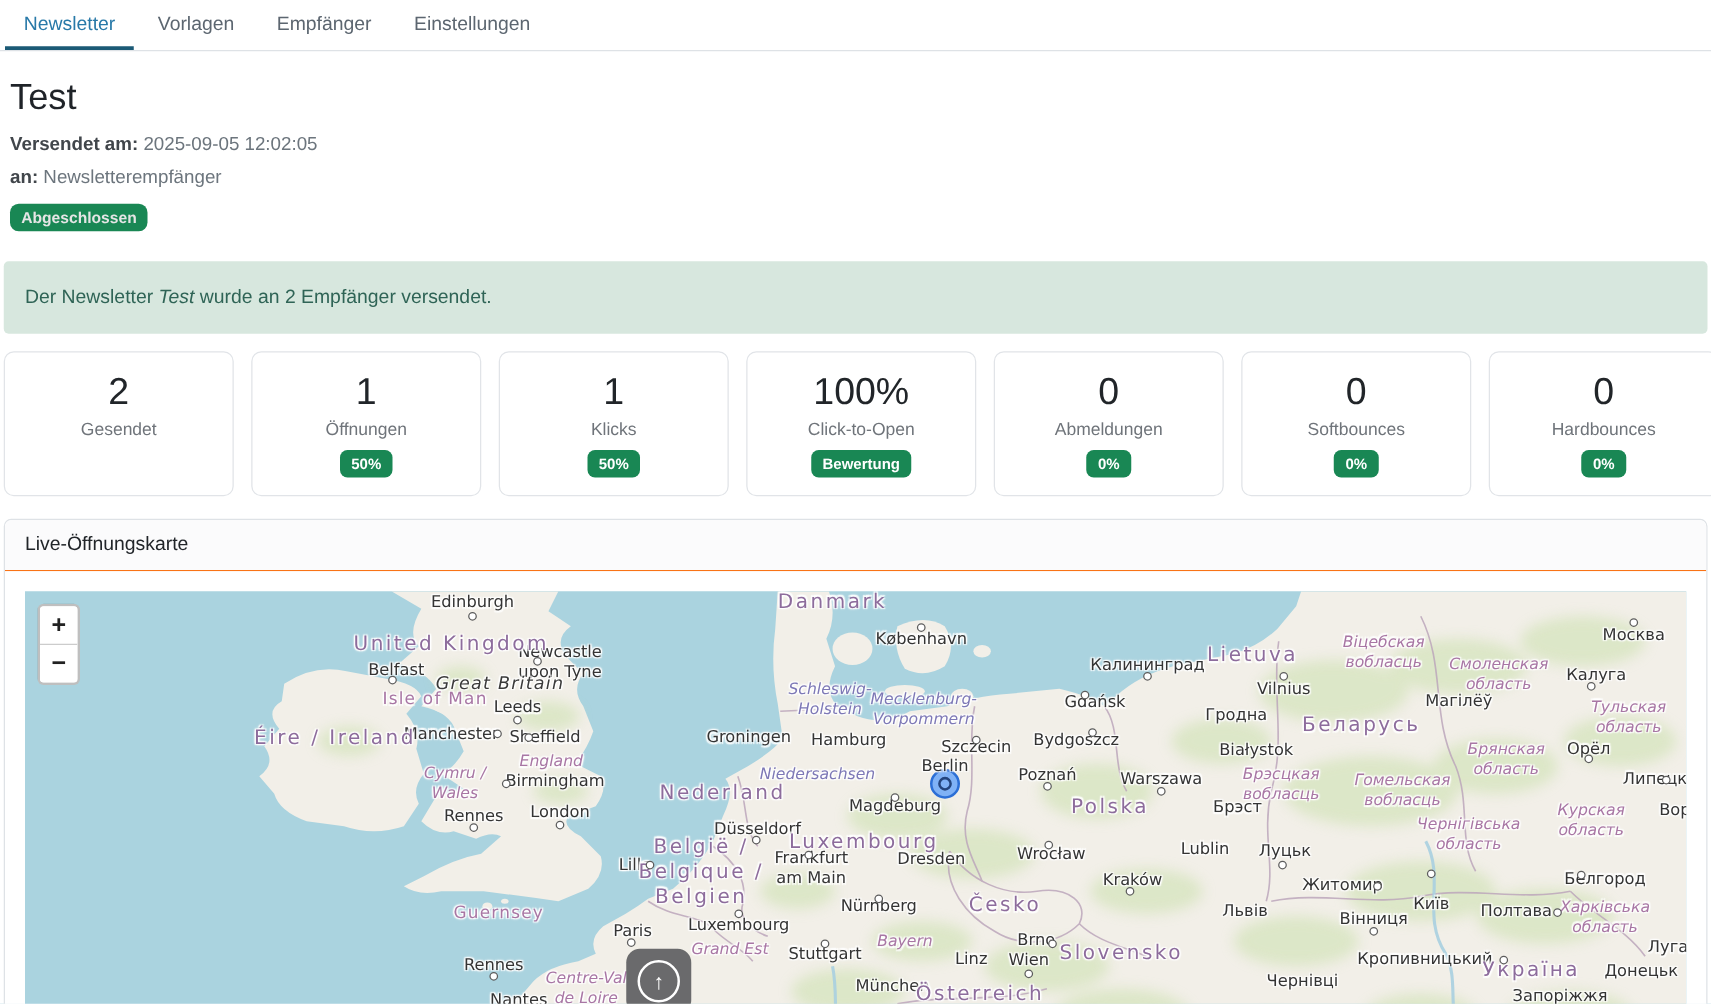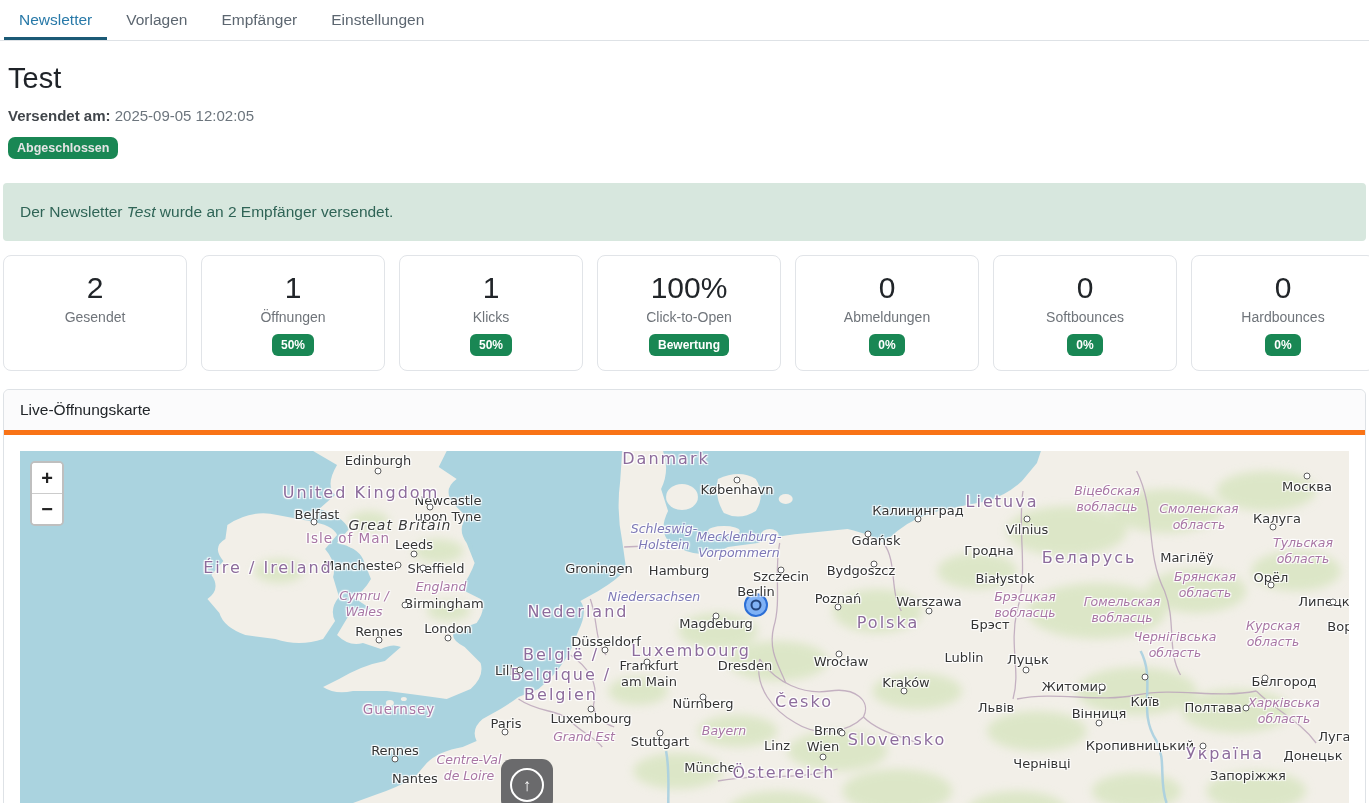--- a/index.html
+++ b/index.html
@@ -21,21 +21,21 @@
   .alert{margin-top:24px;background:var(--alert-bg);color:var(--alert-text);padding:20px 17px;font-size:15.5px;border-radius:4px;}
   .alert .nl-name{font-style:italic;}
   
   .cards{display:flex;gap:14px;margin-top:14px;}
   .card-stat{flex:0 0 184px;box-sizing:border-box;height:116px;border:1px solid #e1e4e8;border-radius:8px;background:#fff;text-align:center;padding:15px 6px;}
   .stat-value{font-size:30px;color:#212529;line-height:1.1;}
   .stat-label{font-size:14px;color:#6f747a;margin-top:5px;}
   .stat-badge{display:inline-block;margin-top:9px;background:var(--success);color:#fff;font-size:12px;font-weight:700;padding:4px 9px;border-radius:6px;}
   
   .map-card{margin-top:18px;border:1px solid #dee2e6;border-radius:6px;background:#fff;}
-  .map-card-header{padding:11px 16px;font-size:15.5px;color:#212529;background:#fbfbfc;border-bottom:5px solid #f97316;border-radius:6px 6px 0 0;}
+  .map-card-header{padding:11px 16px;font-size:15.5px;color:#212529;background:#fbfbfc;border-bottom:1px solid #f97316;border-radius:6px 6px 0 0;}
   .map-card-body{padding:16px;}
   #map{position:relative;height:470px;background:var(--water);overflow:hidden;font-family:"DejaVu Sans",sans-serif;}
   #map svg.geo{position:absolute;left:0;top:0;width:100%;height:470px;}
   
   .ml{position:absolute;transform:translate(-50%,-50%);white-space:pre;text-align:center;line-height:1.25;
       text-shadow:-1px -1px 1px #fff,1px -1px 1px #fff,-1px 1px 1px #fff,1px 1px 1px #fff,0 0 3px #fff;}
   .ml.city{font-size:13px;color:#343434;}
   .ml.country{font-size:16px;color:#8d6c9c;letter-spacing:2px;}
   .ml.region{font-size:12.5px;font-style:italic;color:#a876a4;}
   .ml.state{font-size:12.5px;font-style:italic;color:#7d78b6;}
@@ -63,20 +63,24 @@
     <div class="tab">Einstellungen</div>
   </div>
 
 <div class="container">
 
   
   <h1 class="page-title">Test</h1>
   <div class="meta">
     <b>Versendet am:</b>
     <span>2025-09-05 12:02:05</span>
+  </div>
+  <div class="meta">
+    <b>an:</b>
+    <span>Newsletterempfänger</span>
   </div>
   <span class="status-badge">Abgeschlossen</span>
 
   
   <div class="alert"><span>Der Newsletter </span><span class="nl-name">Test</span><span> wurde an 2 Empfänger versendet.</span></div>
 
   
   <div class="cards" id="cards">
       <div class="card-stat">
         <div class="stat-value">2</div>
@@ -217,21 +221,21 @@
           <div class="ml city" style="left: 683px; top: 253px;">Nürnberg</div>
           <div class="ml city" style="left: 640px; top: 291px;">Stuttgart</div>
           <div class="ml city" style="left: 694px; top: 317px;">München</div>
           <div class="ml city" style="left: 757px; top: 295px;">Linz</div>
           <div class="ml city" style="left: 803px; top: 296px;">Wien</div>
           <div class="ml city" style="left: 809px; top: 280px;">Brno</div>
           <div class="ml city" style="left: 1007px; top: 79px;">Vilnius</div>
           <div class="ml city" style="left: 969px; top: 100px;">Гродна</div>
           <div class="ml city" style="left: 985px; top: 128px;">Białystok</div>
           <div class="ml city" style="left: 970px; top: 174px;">Брэст</div>
-          <div class="ml city" style="left: 1147px; top: 107px; margin-left: 20px;">Магілёў</div>
+          <div class="ml city" style="left: 1147px; top: 89px;">Магілёў</div>
           <div class="ml city" style="left: 1287px; top: 36px;">Москва</div>
           <div class="ml city" style="left: 1257px; top: 68px;">Калуга</div>
           <div class="ml city" style="left: 1251px; top: 127px;">Орёл</div>
           <div class="ml city" style="left: 1304px; top: 151px;">Липецк</div>
           <div class="ml city" style="left: 1264px; top: 231px;">Белгород</div>
           <div class="ml city" style="left: 1008px; top: 209px;">Луцьк</div>
           <div class="ml city" style="left: 1054px; top: 236px;">Житомир</div>
           <div class="ml city" style="left: 1125px; top: 251px;">Київ</div>
           <div class="ml city" style="left: 976px; top: 257px;">Львів</div>
           <div class="ml city" style="left: 1079px; top: 263px;">Вінниця</div>

